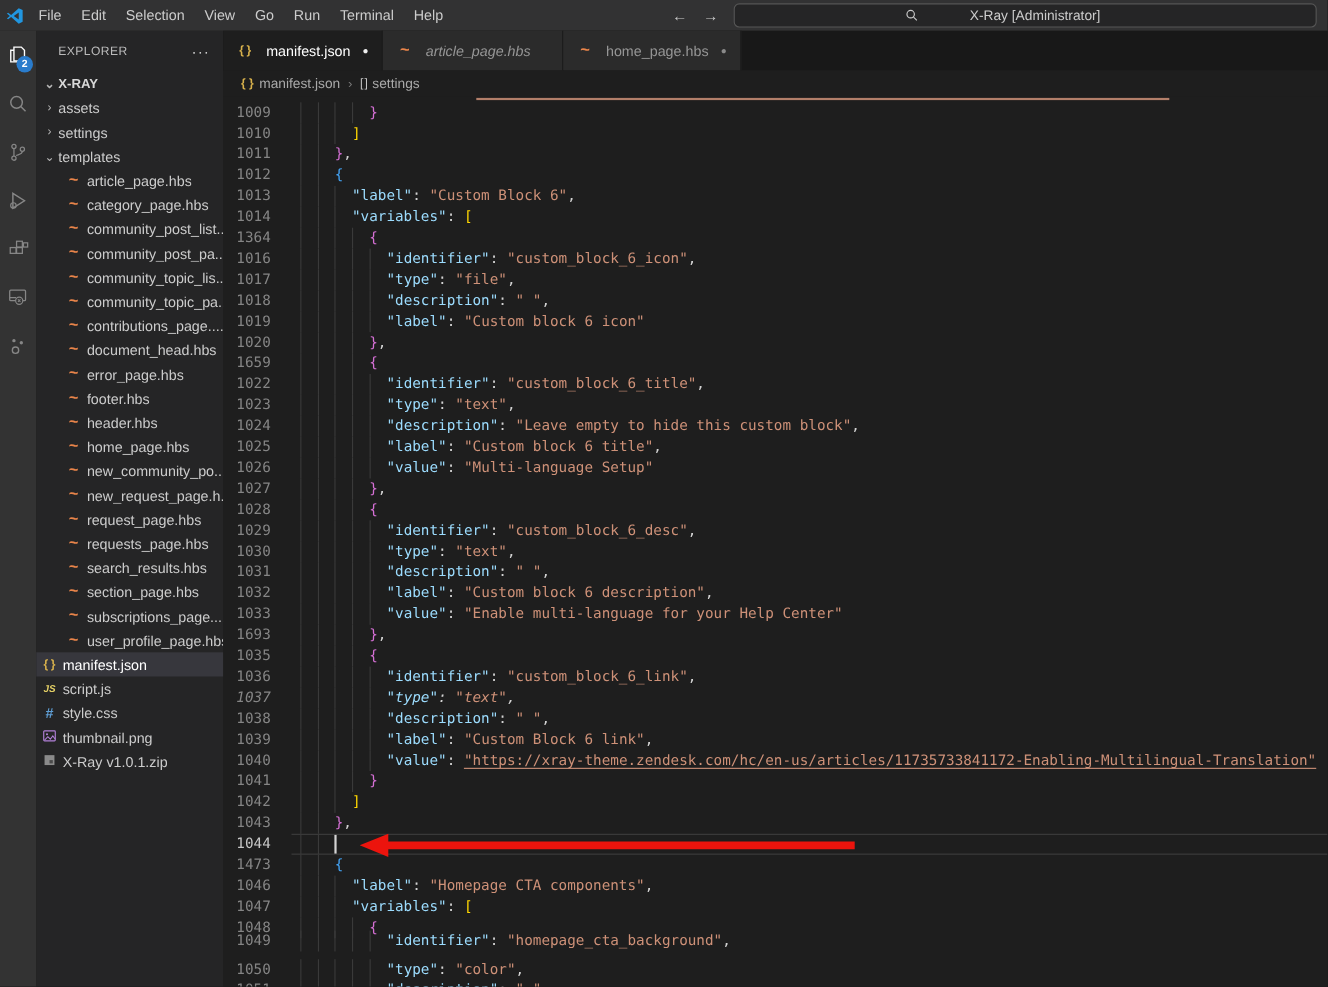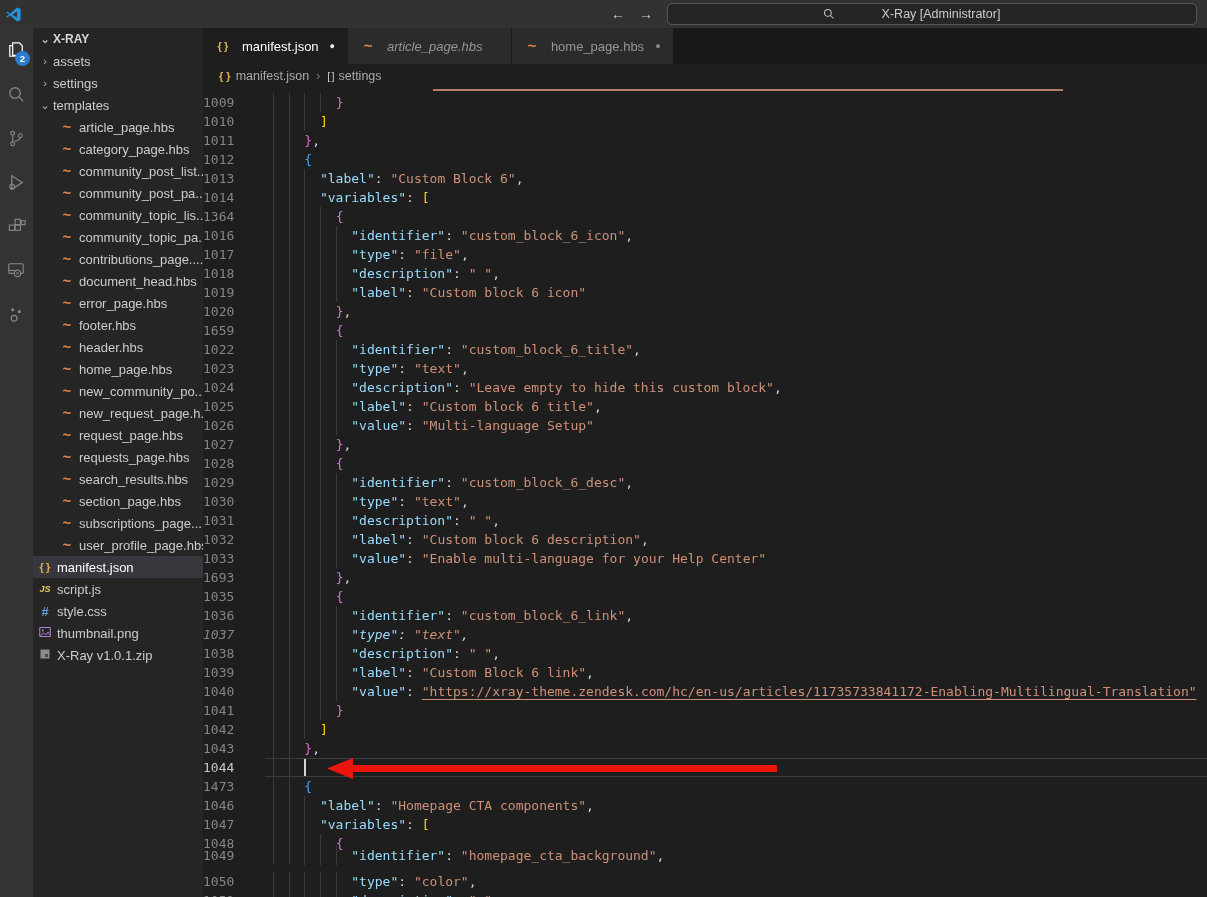--- a/index.html
+++ b/index.html
@@ -69,21 +69,21 @@
   .bc-array { color:#c5c5c5; font-size:11px; letter-spacing:-1px; }
 
   
   .code-area { position:absolute; left:203px; top:88px; width:1004px; height:809px; background:#1e1e1e;
                overflow:hidden; font-family:"DejaVu Sans Mono","Liberation Mono",monospace; font-size:13px; }
   .clip-underline { position:absolute; top:1px; left:230px; width:630px; height:2px; background:#ce9178;
                     opacity:.85; }
   .code-line { position:absolute; left:0; width:1004px; height:19px; line-height:19px; }
   .code-line.current .cl-bg { position:absolute; left:62px; right:0; top:0; height:19px;
                     border-top:1px solid #3c3c3c; border-bottom:1px solid #3c3c3c; }
-  .line-num { position:absolute; left:0; top:0; width:55px; text-align:left; color:#858585; }
+  .line-num { position:absolute; left:0; top:0; width:55px; text-align:center; color:#858585; }
   .code-line.current .line-num { color:#c6c6c6; }
   .guide { position:absolute; top:0; width:1px; height:19px; background:#3a3a3a; }
   .line-text { position:absolute; left:70px; top:0; white-space:pre; }
   .tk-k { color:#9cdcfe; } .tk-p { color:#d4d4d4; } .tk-s { color:#ce9178; }
   .tk-u { color:#ce9178; text-decoration:underline; text-underline-offset:3px; }
   .tk-g { color:#ffd700; } .tk-pk { color:#d670d6; } .tk-bl { color:#43a3f5; }
   .cursor { position:absolute; left:101px; top:1px; width:2px; height:17px; background:#d4d4d4; }
 
   
   .arrow-svg { position:absolute; left:320px; top:755px; pointer-events:none; }
@@ -92,20 +92,30 @@
 <body>
 
 <div class="app">
 
   <div class="titlebar">
     <div class="logo">
       <svg width="17" height="17" viewBox="0 0 24 24">
         <path fill="#2196e0" d="M17 2 L7.2 10.8 L3.4 7.9 L1.8 8.7 L5.6 12 L1.8 15.3 L3.4 16.1 L7.2 13.2 L17 22 L22 19.6 V4.4 Z M17 7.5 V16.5 L10.6 12 Z"></path>
       </svg>
     </div>
+    <div class="menus">
+        <div class="menu-item">File</div>
+        <div class="menu-item">Edit</div>
+        <div class="menu-item">Selection</div>
+        <div class="menu-item">View</div>
+        <div class="menu-item">Go</div>
+        <div class="menu-item">Run</div>
+        <div class="menu-item">Terminal</div>
+        <div class="menu-item">Help</div>
+      </div>
     <div class="nav-arrows">
       <span>←</span>
       <span>→</span>
     </div>
     <div class="cmd-center">
       <svg width="12" height="12" viewBox="0 0 16 16">
         <circle cx="6.5" cy="6.5" r="4.5" fill="none" stroke="#cccccc" stroke-width="1.4"></circle>
         <line x1="10" y1="10" x2="14" y2="14" stroke="#cccccc" stroke-width="1.4"></line>
       </svg>
       <input readonly="" value="X-Ray [Administrator]" style="">
@@ -159,20 +169,24 @@
       <div class="act-item">
         <svg width="23" height="23" viewBox="0 0 24 24">
           <circle cx="8" cy="7" r="1.6" fill="currentColor"></circle>
           <circle cx="15" cy="9" r="1.6" fill="currentColor"></circle>
           <circle cx="9.5" cy="16" r="3" fill="none" stroke="currentColor" stroke-width="1.3"></circle>
         </svg>
       </div>
     </div>
 
   <div class="sidebar">
+    <div class="sb-header">
+      <span>EXPLORER</span>
+      <span class="dots">···</span>
+    </div>
     <div class="tree">
       <div class="tree-row root-label" style="padding-left:4px;">
         <span class="chev">⌄</span>
         <span class="tree-label">X-RAY</span>
       </div>
       <div>
           <div class="tree-row" style="padding-left: 4px;">
             <span class="chev">›</span>
             <span class="tree-label">assets</span>
           </div>

